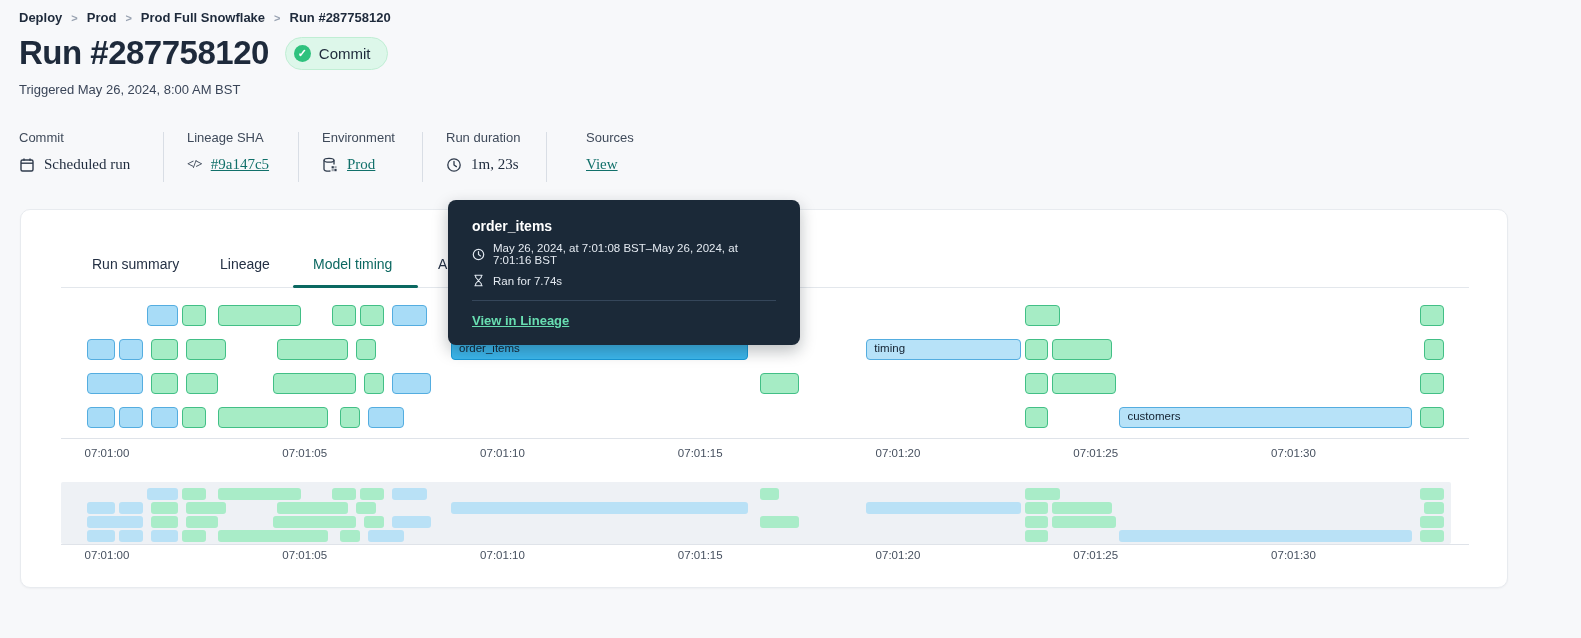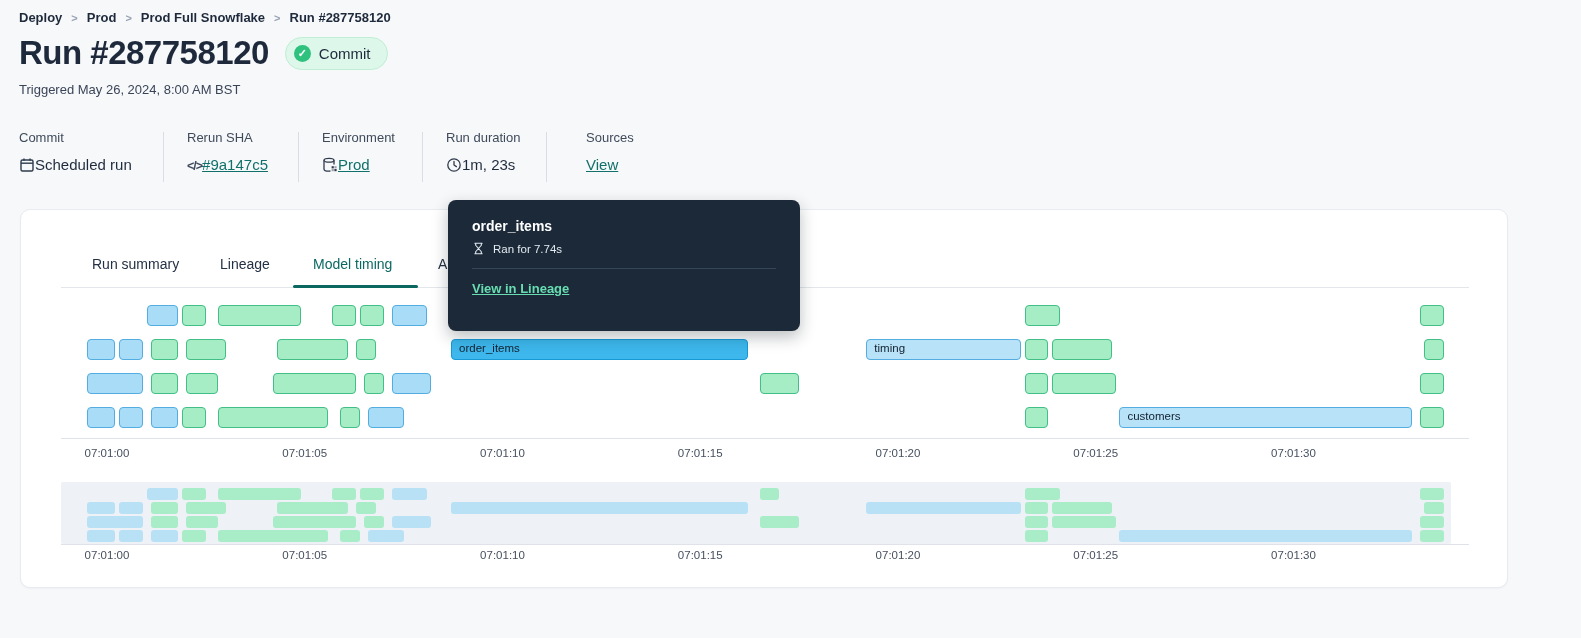--- a/index.html
+++ b/index.html
@@ -27,21 +27,21 @@
   .triggered { left:19px; top:82px; font-size:13px; color:#3a4558; }
 
   .rerun-btn { left:1397px; top:50px; height:38px; min-width:112px; padding:0 14px;
     background:#15706b; border:none; border-radius:6px; color:#fff; font-size:13.5px; font-weight:600;
     display:flex; align-items:center; justify-content:center; gap:8px; cursor:pointer;
     font-family:"Liberation Sans", sans-serif; }
 
   
   .meta-col { position:absolute; top:130px; }
   .m-label { font-size:13px; color:#3f4a5a; }
-  .m-value { margin-top:11px; font-size:15px; color:#1f2b3d; display:flex; align-items:flex-end; gap:0; }
+  .m-value { margin-top:11px; font-size:15px; color:#1f2b3d; display:flex; align-items:center; gap:9px;font-family:Liberation Serif, serif; }
   .m-link { color:#11706a; text-decoration:underline; font-weight:500; cursor:pointer; }
   .meta-divider { position:absolute; top:132px; width:1px; height:50px; background:#d9dee5; }
   .micon { display:inline-flex; color:#2f3b4c; }
   .code-glyph { font-size:12.5px; font-weight:700; color:#3f4a5a; letter-spacing:-1px; }
 
   
   .card { left:20px; top:209px; width:1488px; height:379px; background:#fff;
     border:1px solid #e8ebef; border-radius:10px; box-shadow:0 1px 2px rgba(16,24,40,.04); }
   .tab { position:absolute; top:46px; font-size:14px; color:#24304а; color:#243044; font-weight:500; cursor:pointer; white-space:nowrap; }
   .tab.active { color:#0b6861; font-weight:400; }
@@ -112,21 +112,21 @@
             <line x1="5" y1="1.6" x2="5" y2="3.8" stroke="#2f3b4c" stroke-width="1.4"></line>
             <line x1="11" y1="1.6" x2="11" y2="3.8" stroke="#2f3b4c" stroke-width="1.4"></line>
           </svg>
       </span>
       <span>Scheduled run</span>
     </div>
   </div>
   <div class="meta-divider" style="left:163px"></div>
 
   <div class="meta-col" style="left:187px">
-    <div class="m-label">Rerun SHA</div>
+    <div class="m-label">Lineage SHA</div>
     <div class="m-value">
       <span class="micon code-glyph">&lt;/&gt;</span>
       <a class="m-link">#9a147c5</a>
     </div>
   </div>
   <div class="meta-divider" style="left:298px"></div>
 
   <div class="meta-col" style="left:322px">
     <div class="m-label">Environment</div>
     <div class="m-value">
@@ -272,20 +272,29 @@
       <div class="tick" style="left: 1074.75px; top: 339px;">07:01:25</div>
       <div class="tick" style="left: 1272.5px; top: 237px;">07:01:30</div>
       <div class="tick" style="left: 1272.5px; top: 339px;">07:01:30</div>
     </div>
 
   <div class="abs tooltip">
     <div class="tt-title">order_items</div>
     <div class="tt-line">
       <span class="micon">
         <svg width="13" height="13" viewBox="0 0 16 16">
+            <circle cx="8" cy="8" r="6.4" fill="none" stroke="#dfe6ee" stroke-width="1.5"></circle>
+            <path d="M8 4.4V8l2.5 1.7" fill="none" stroke="#dfe6ee" stroke-width="1.5" stroke-linecap="round"></path>
+          </svg>
+      </span>
+      <span>May 26, 2024, at 7:01:08 BST–May 26, 2024, at 7:01:16 BST</span>
+    </div>
+    <div class="tt-line">
+      <span class="micon">
+        <svg width="13" height="13" viewBox="0 0 16 16">
             <path d="M3.5 1.5h9M3.5 14.5h9M4.5 1.5v2.5L8 8l3.5-4V1.5M4.5 14.5V12L8 8l3.5 4v2.5" fill="none" stroke="#dfe6ee" stroke-width="1.4" stroke-linecap="round" stroke-linejoin="round"></path>
           </svg>
       </span>
       <span>Ran for 7.74s</span>
     </div>
     <div class="tt-divider"></div>
     <a class="tt-link">View in Lineage</a>
   </div>
 
 </div>

